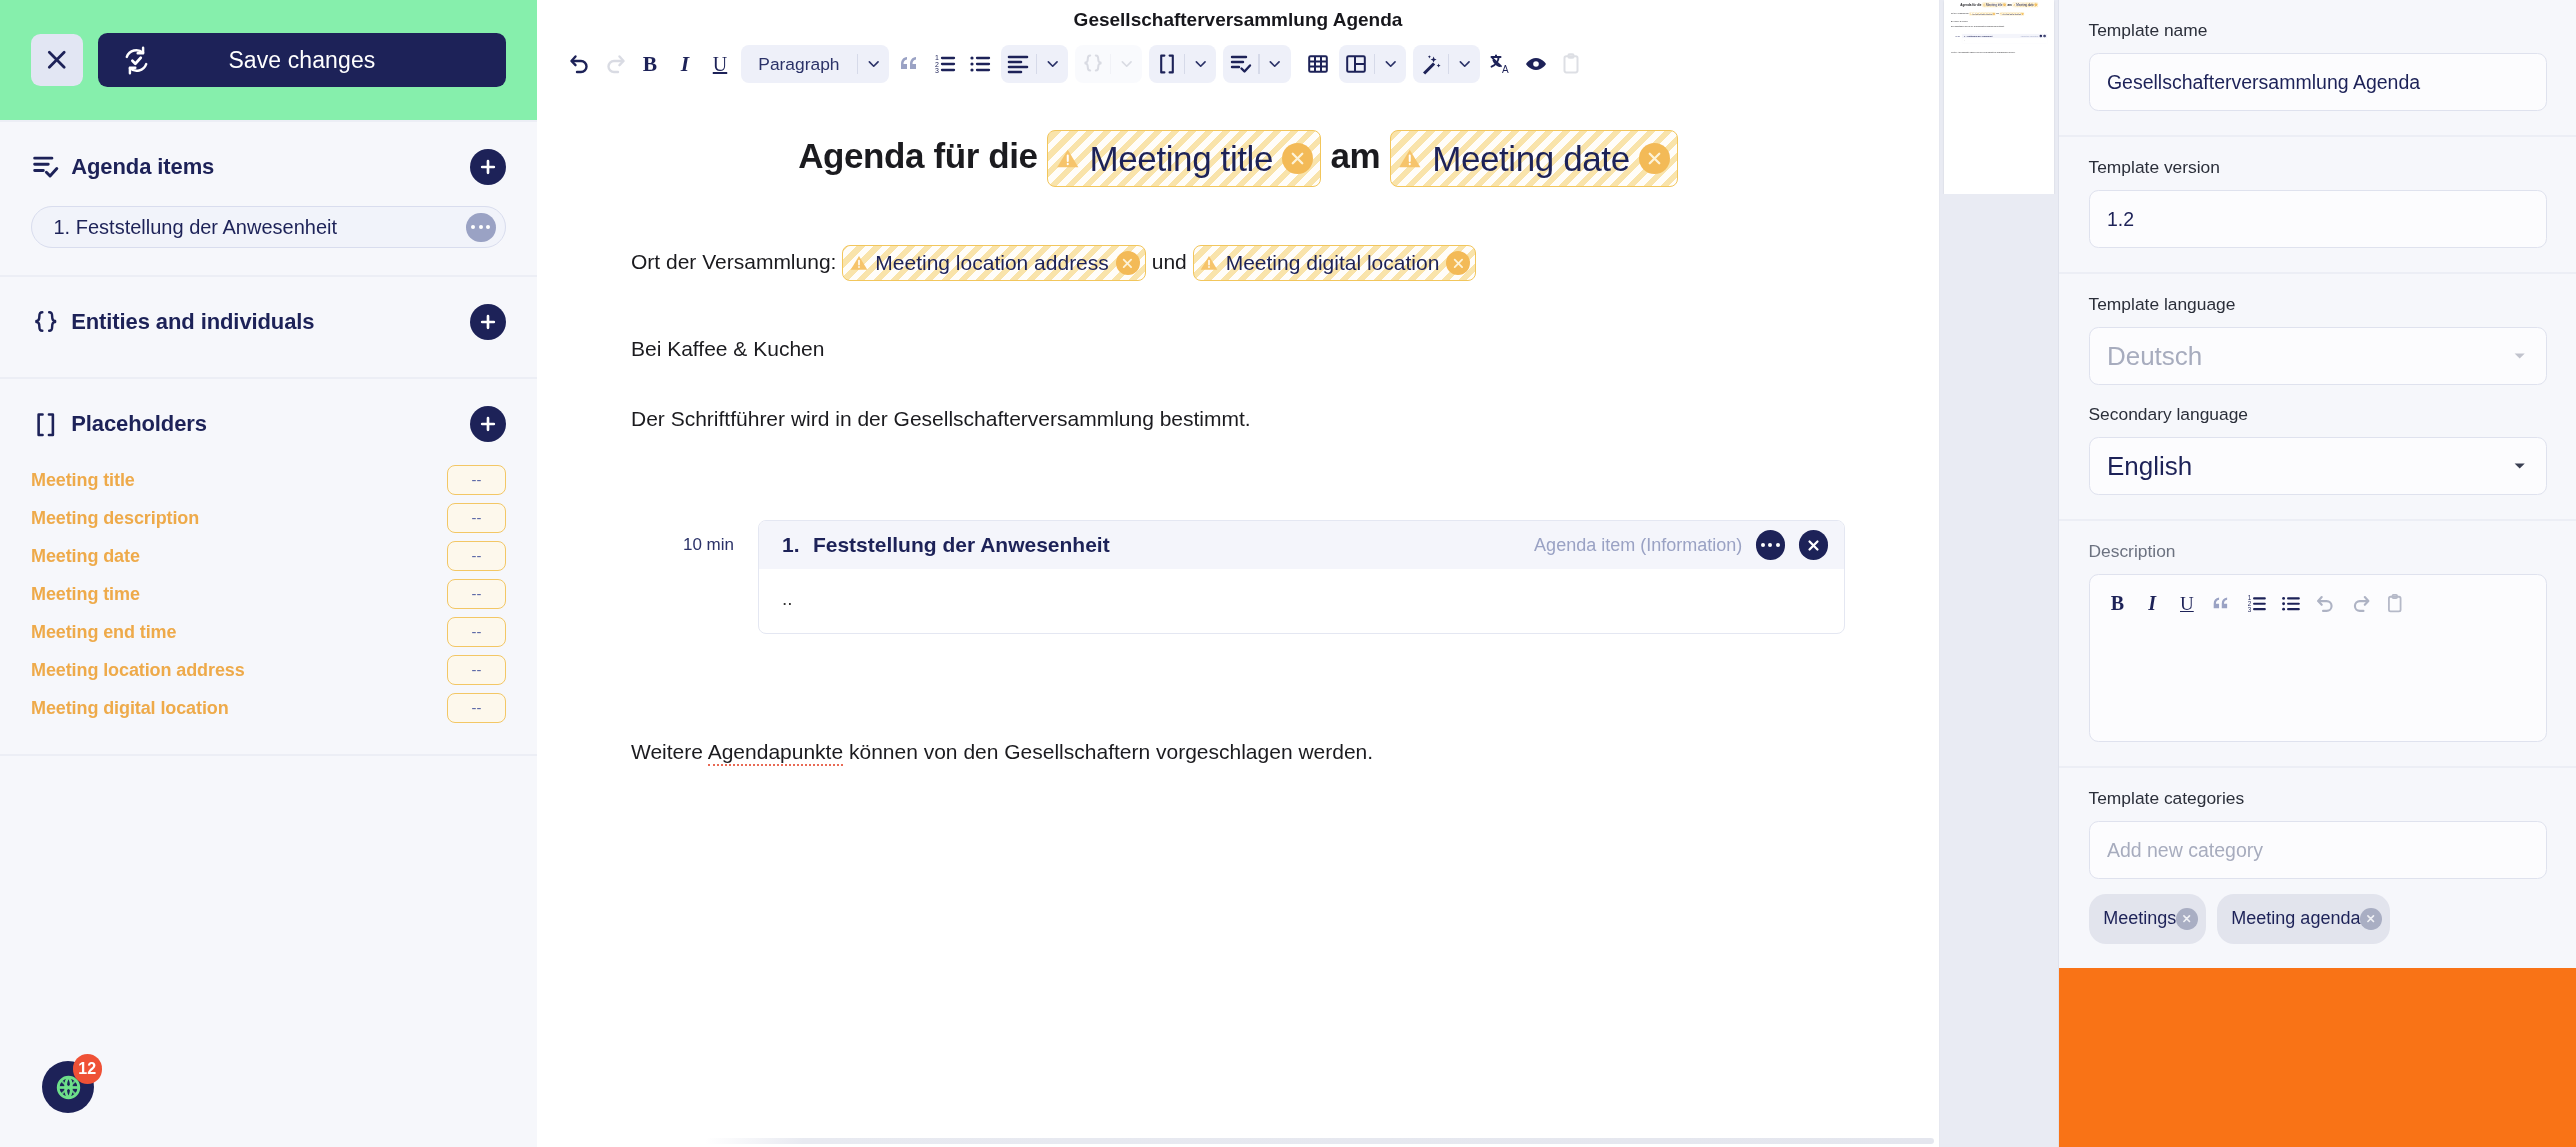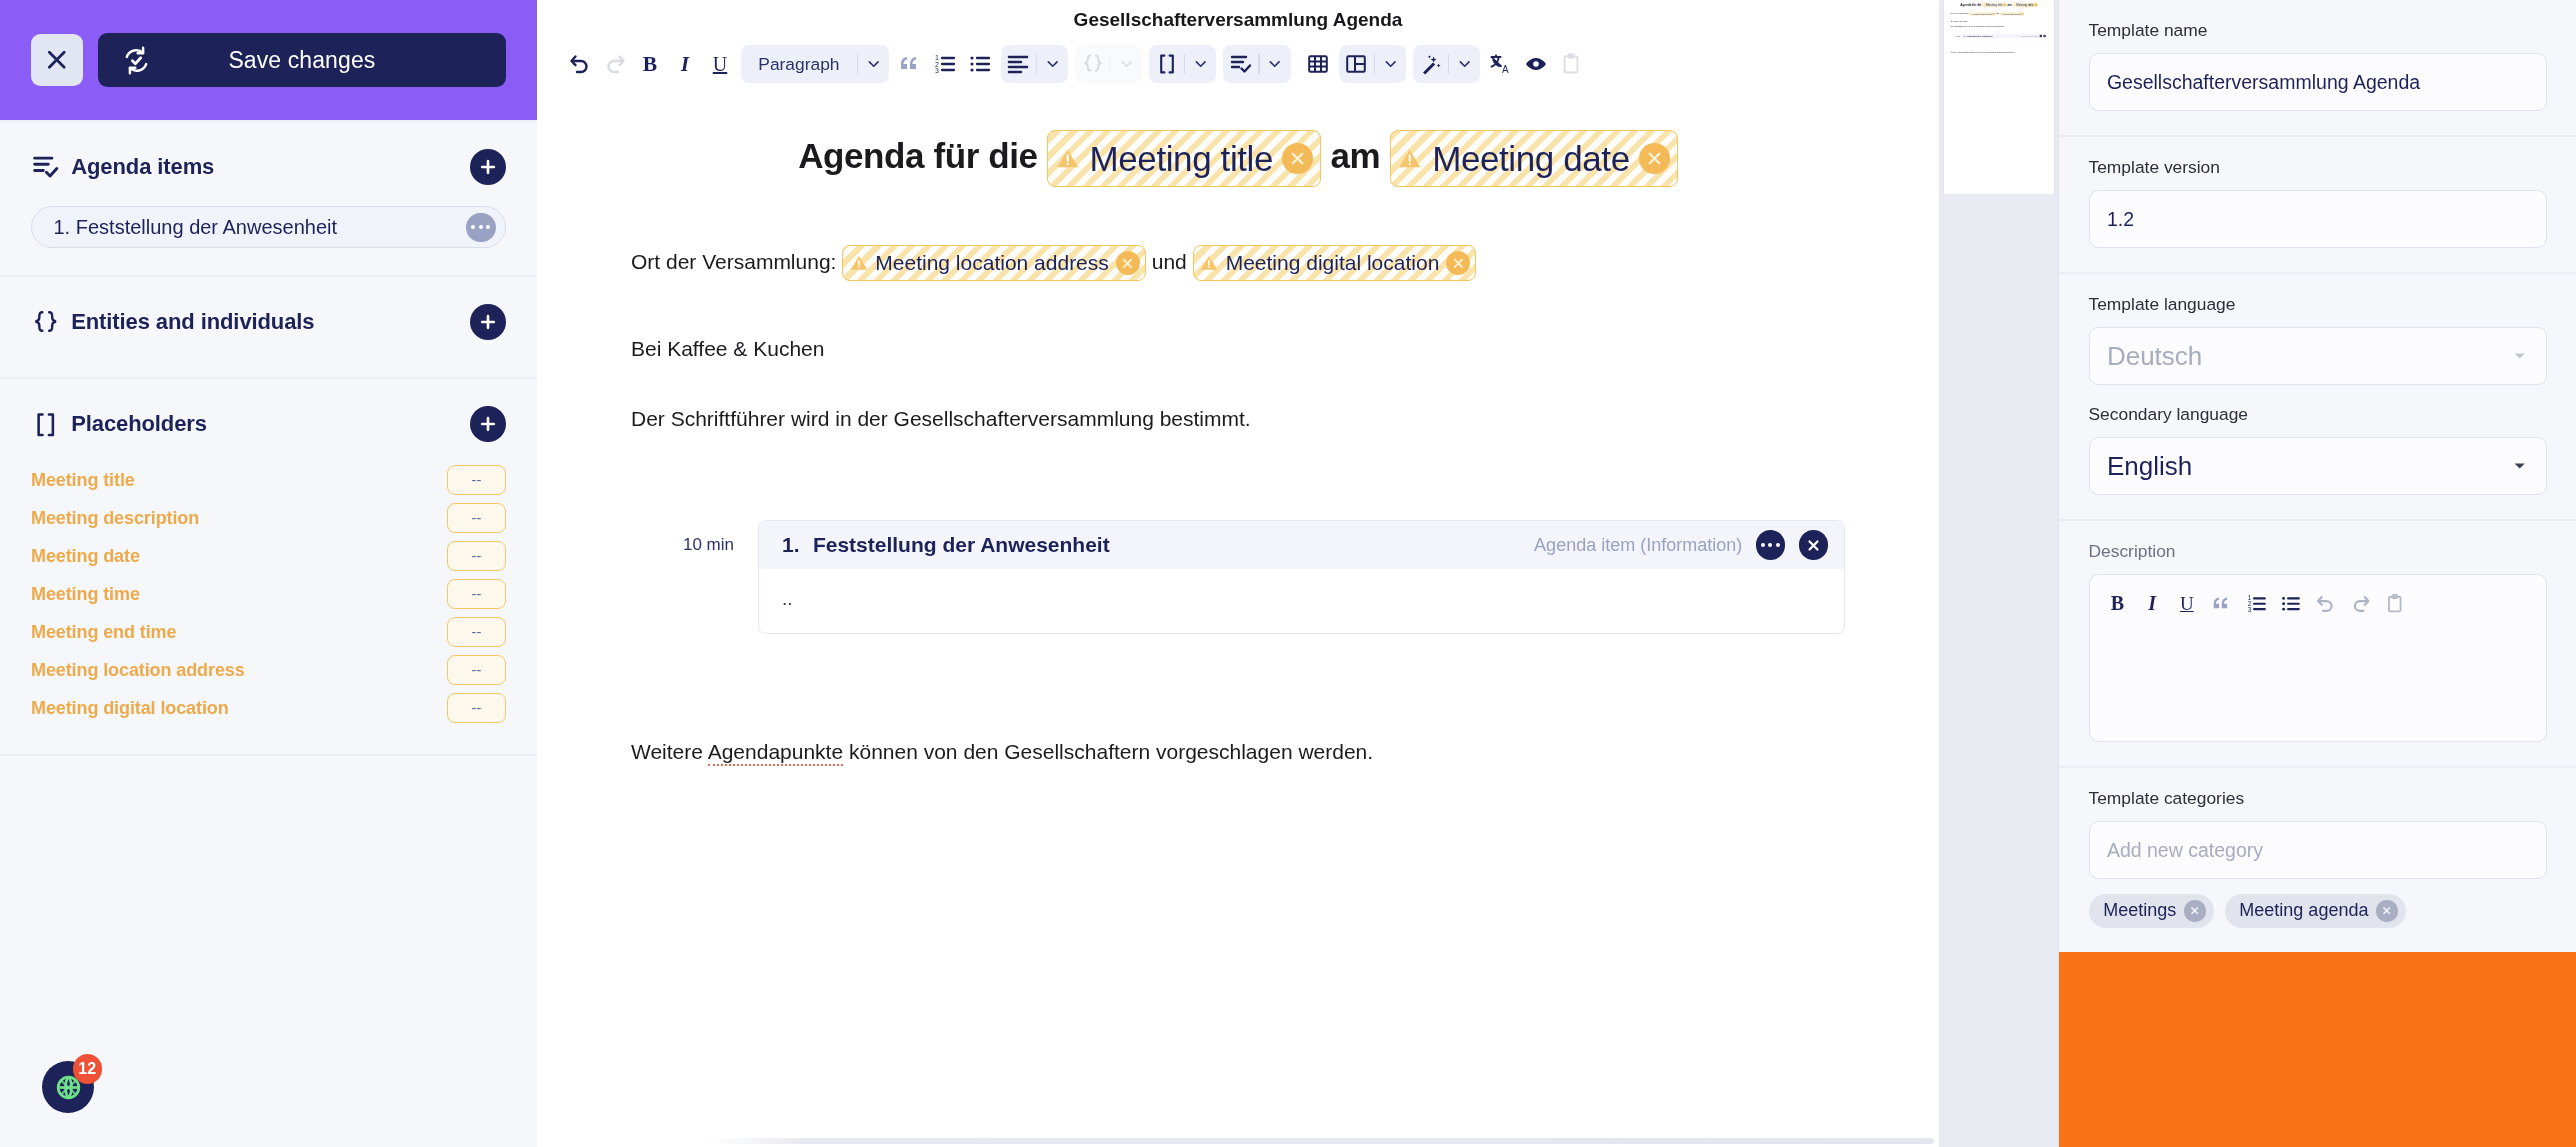--- a/index.html
+++ b/index.html
@@ -17,21 +17,21 @@
     background: #f6f7fb;
     display: flex; flex-direction: column;
     position: relative;
     flex: 0 0 537px;
   }
   .sidebar-top {
     height: 122px;
     display: flex; align-items: center;
     padding: 0 31px;
     gap: 14.8px;
-    background: #8b5cf6;
+    background: #86efac;
     border-bottom: 2.7px solid #eceef5;
   }
   .close-btn {
     width: 52px; height: 52px;
     background: #e2e6f3;
     border-radius: 9.4px;
     display: flex; align-items: center; justify-content: center;
     cursor: pointer;
   }
   .close-btn svg { width: 25.5px; height: 25.5px; }
@@ -351,24 +351,24 @@
     padding: 9.4px 8px 13.4px 8px;
     min-height: 168px;
   }
   .desc-tb { display: flex; align-items: center; gap: 2.7px; padding: 0 4px; height: 39px; }
   .desc-tb .b { width: 32px; height: 32px; display:flex; align-items:center; justify-content:center; cursor:pointer; border-radius:5.4px;}
   .desc-tb .b svg { width: 21.5px; height: 21.5px; }
   .desc-txt { padding: 27px 9.4px 0 9.4px; font-size: 19.5px; color: #2a2a30; }
 
   .cats { display: flex; flex-wrap: wrap; gap: 10.7px; margin-top: 14.8px; }
   .cat {
-    height: 34px; border-radius: 17px;
+    height: 50px; border-radius: 17px;
     background: #e2e4ed;
     display: flex; align-items: center;
-    padding: 0 8px 0 14.8px; gap: 8px;
+    padding: 0 8px 0 14.8px; 
     font-size: 18px; color: #1d2258;
     cursor: pointer;
   }
   .cat .x { width: 21.5px; height: 21.5px; border-radius: 50%; background: #a9aec3; display:flex; align-items:center; justify-content:center; }
   .cat .x svg { width: 13.4px; height: 13.4px; }
 </style>
 </head>
 <body>
 
 <div class="app">

